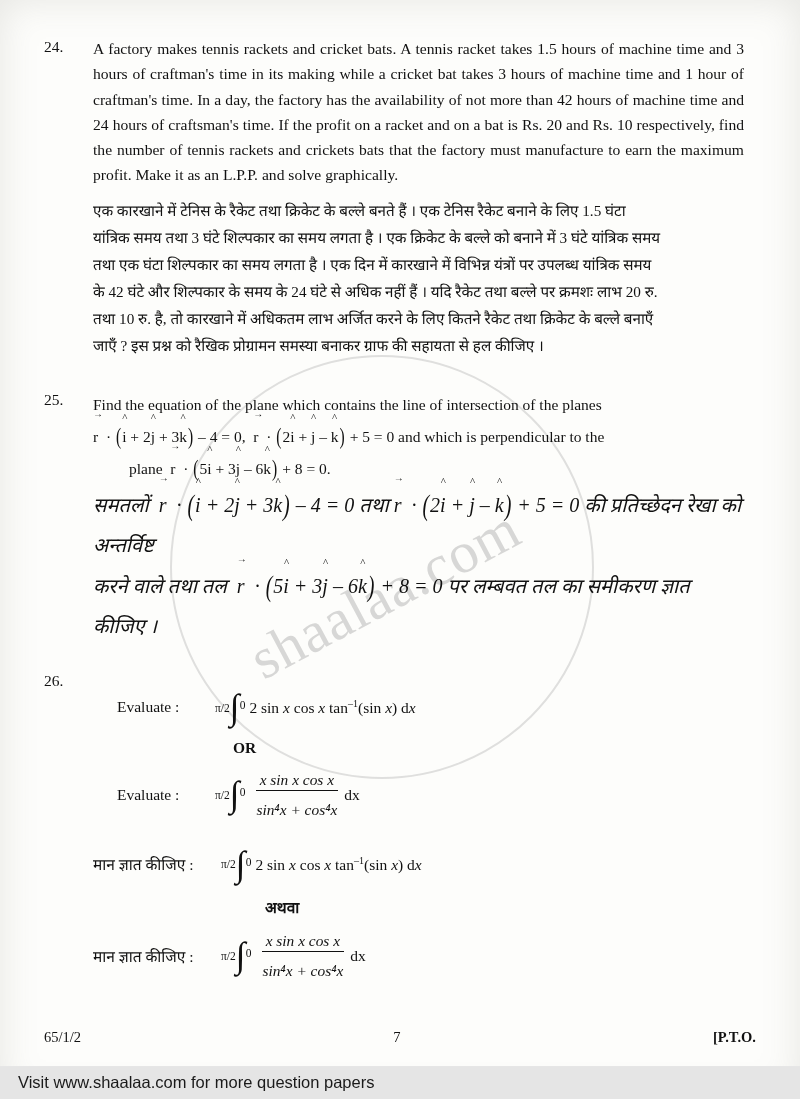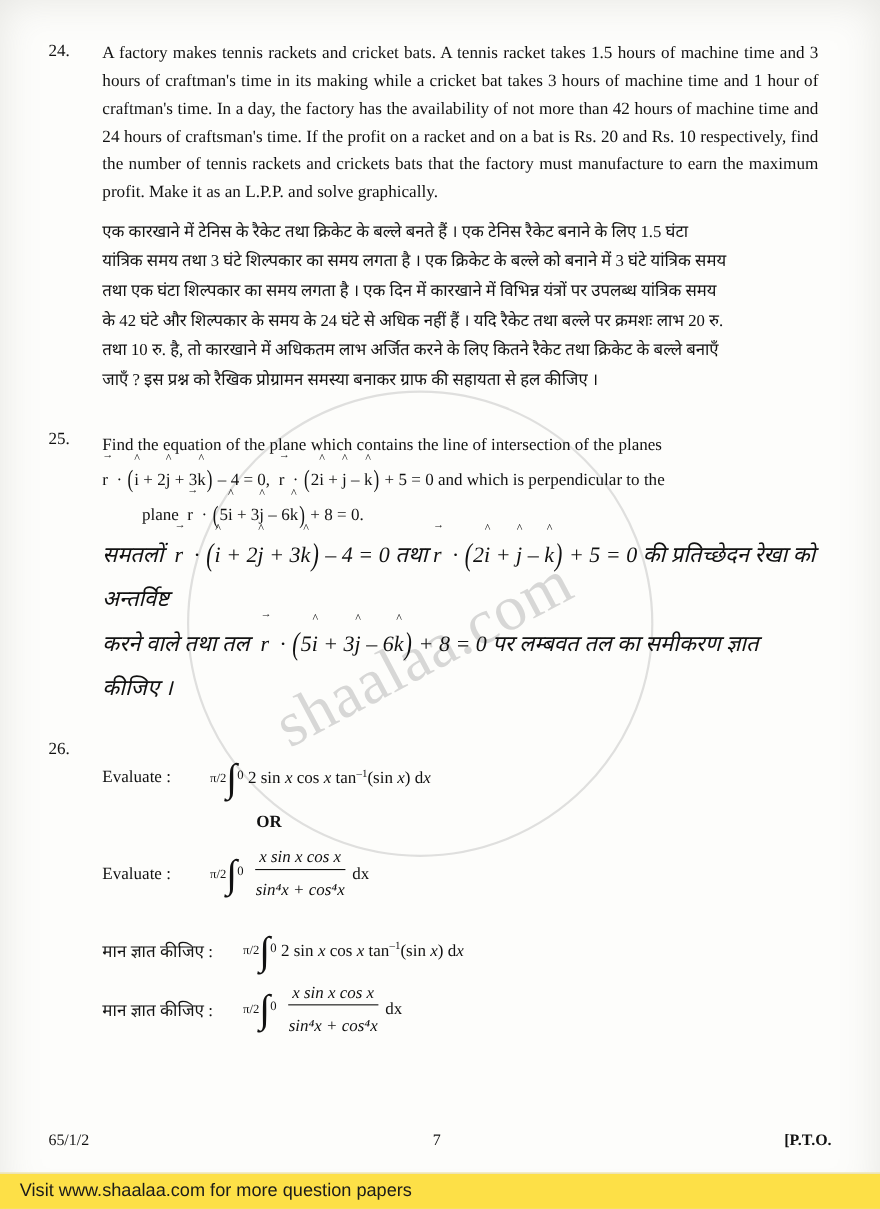--- a/index.html
+++ b/index.html
@@ -159,20 +159,21 @@
     font-size: 15.4px;
   }
   .row-line {
     display: flex;
     align-items: center;
     font-size: 15.5px;
   }
   .label-eval {
     width: 96px;
     flex: 0 0 auto;
+    margin-left: 24px;
   }
   .label-eval-hi {
     width: 126px;
     flex: 0 0 auto;
   }
   .or-word {
     font-weight: bold;
     font-size: 15.5px;
   }
   .center-ind { padding-left: 140px; }
@@ -188,21 +189,21 @@
     font-size: 14.5px;
   }
   .footer .left { flex: 0 0 auto; }
   .footer .center { flex: 1; text-align: center; }
   .footer .right { flex: 0 0 auto; font-weight: bold; }
   .banner {
     position: absolute;
     left: 0;
     bottom: 0;
     width: 100%;
-    background: #fde047;
+    background: #e5e5e5;
     color: #1a1a1a;
     font-family: "Liberation Sans", sans-serif;
     font-size: 16.5px;
     padding: 6px 7px 7px 18px;
     box-sizing: border-box;
     border-top: 1px solid #e6e6e6;
   }
   .q25-line { font-size: 15.5px; line-height: 2.0; }
   .q25-hin { font-size: 20px; line-height: 2.0; font-style: italic; }
   .indent-plane { padding-left: 36px; }
@@ -315,20 +316,23 @@
           <span class="integral">
             <span class="int-sym">
               <span class="int-lim-top">π/2</span>
               <span class="int-glyph">∫</span>
               <span class="int-lim-bot">0</span>
             </span>
             <span class="math">2 sin <span class="it">x</span> cos <span class="it">x</span> tan<sup class="small">–1</sup>(sin <span class="it">x</span>) d<span class="it">x</span></span>
           </span>
         </div>
 
+        <div class="center-ind2" style="margin-top:16px;">
+          <span class="or-word">अथवा</span>
+        </div>
 
         <div class="row-line" style="margin-top:14px;">
           <span class="label-eval-hi">मान ज्ञात कीजिए :</span>
           <span class="integral">
             <span class="int-sym">
               <span class="int-lim-top">π/2</span>
               <span class="int-glyph">∫</span>
               <span class="int-lim-bot">0</span>
             </span>
             <span class="frac">

